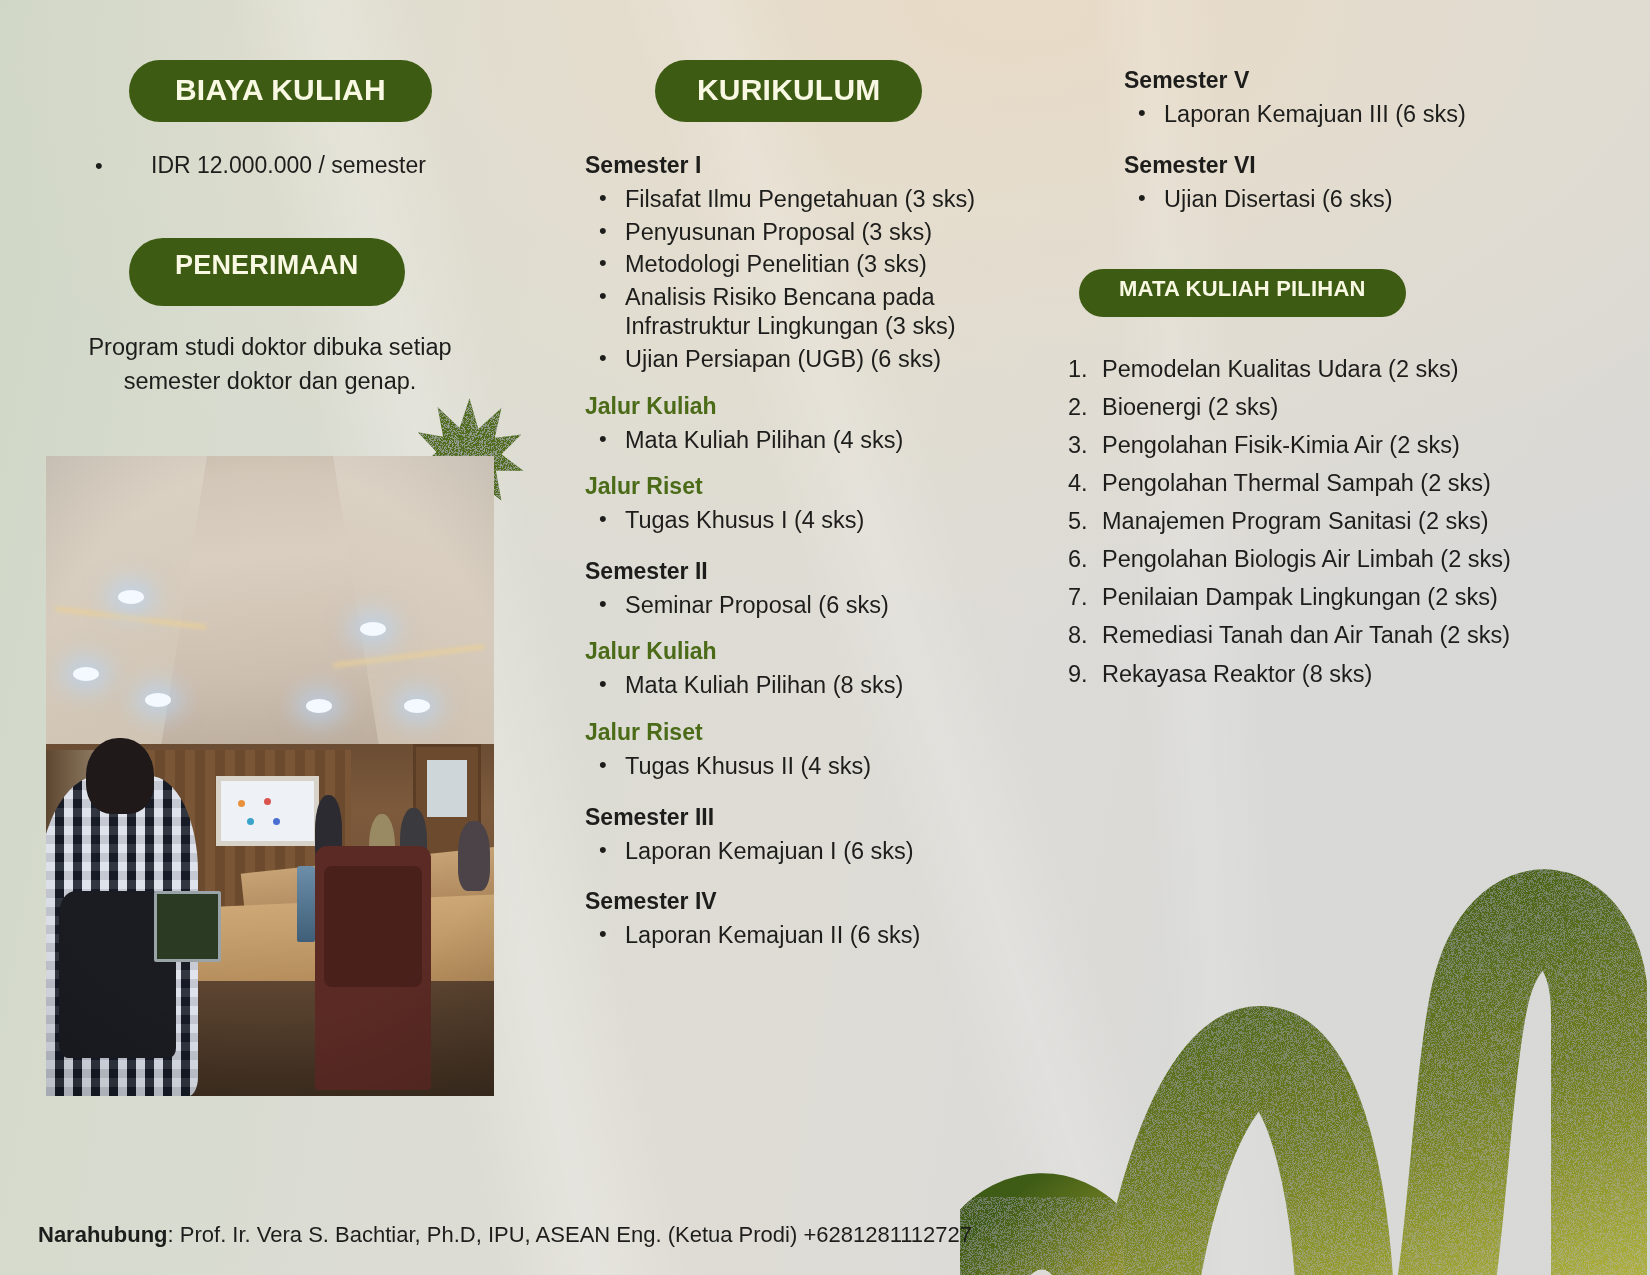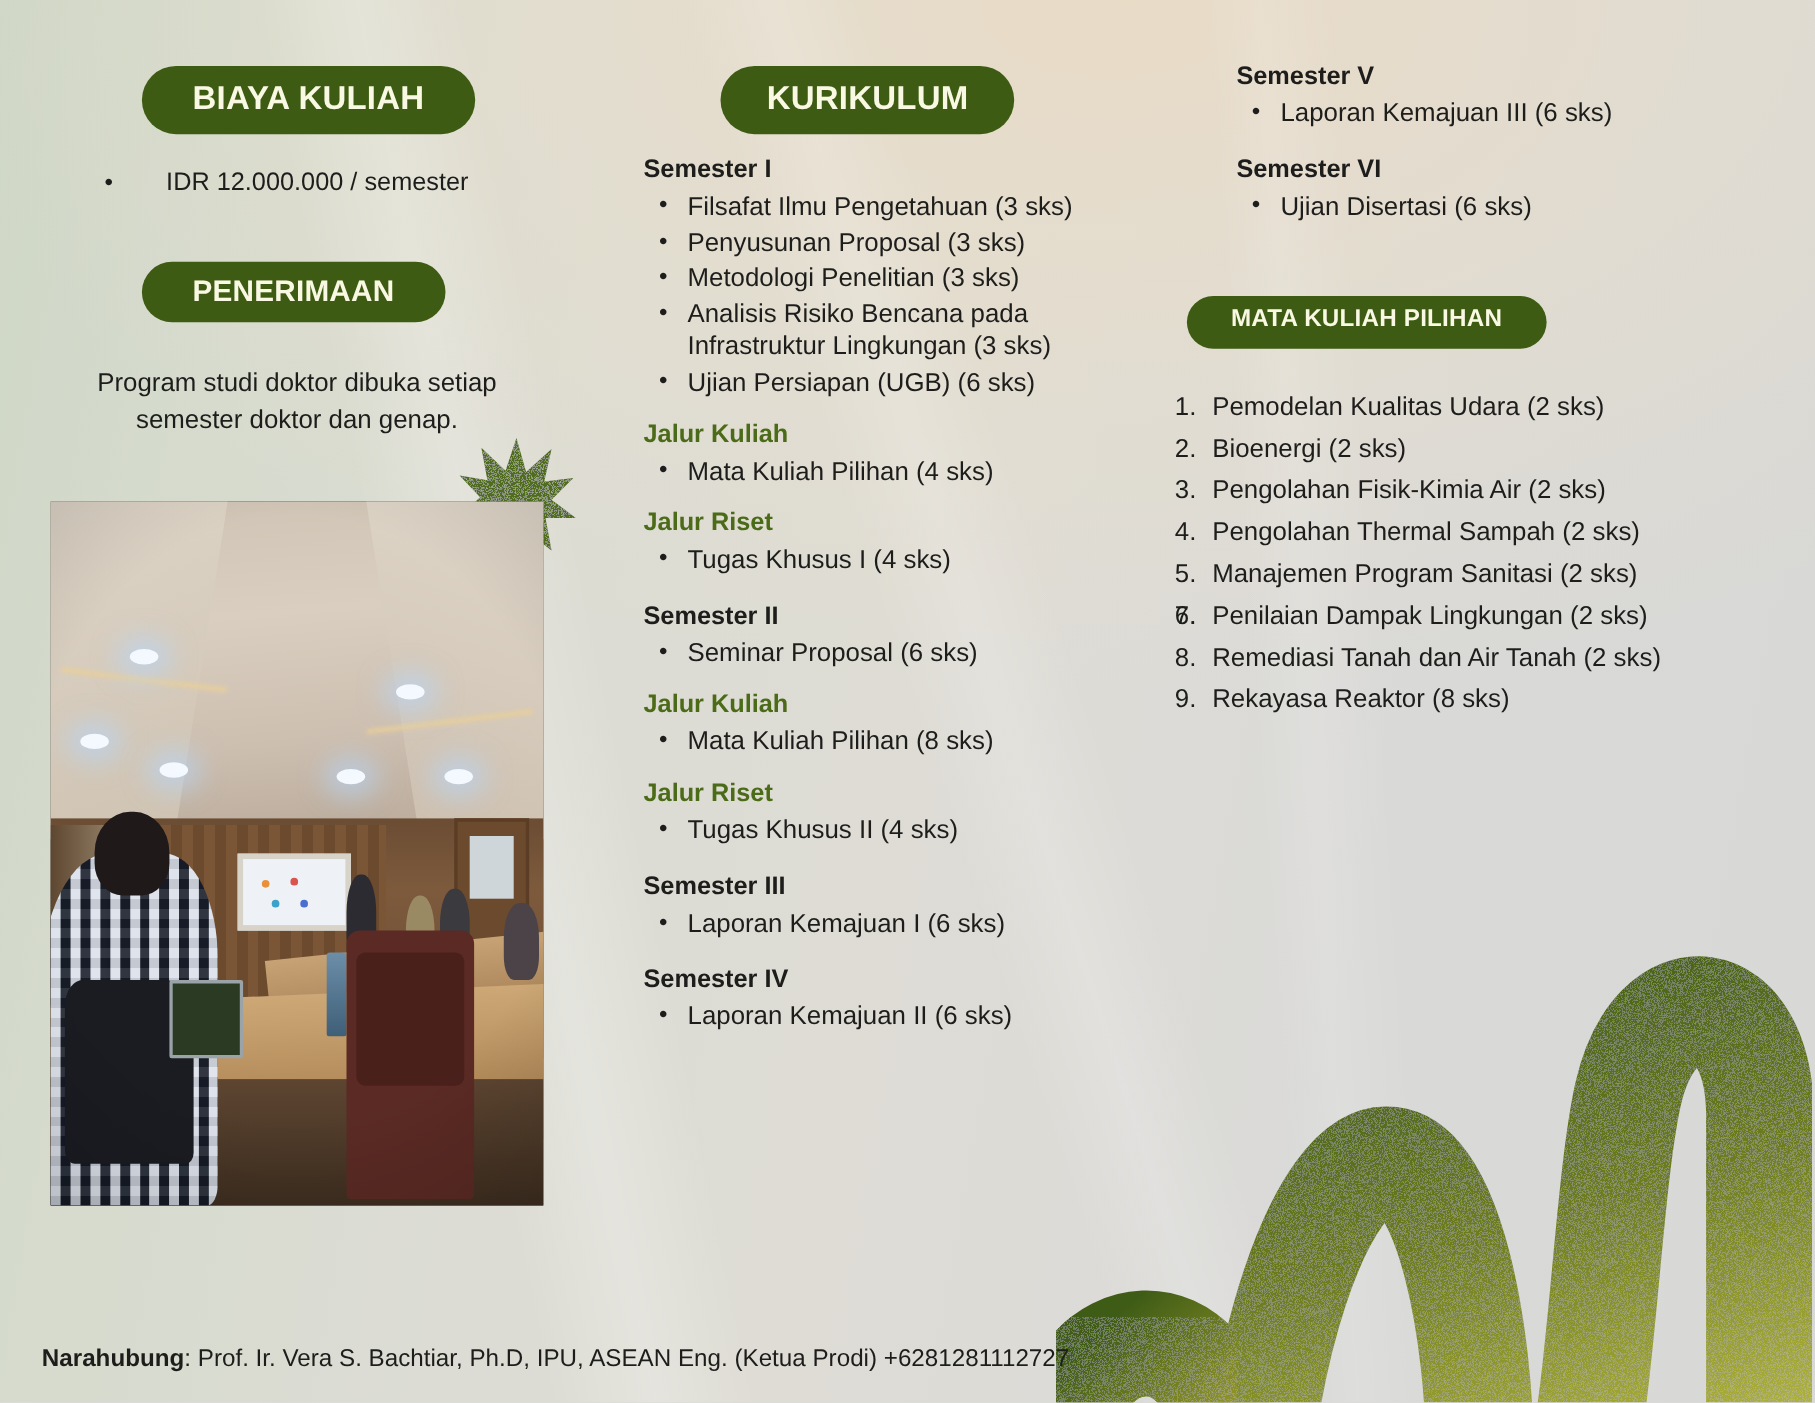--- a/index.html
+++ b/index.html
@@ -44,21 +44,21 @@
     background:#3d5b12;
     color:#f8f8e3;
     border-radius:40px;
     font-weight:bold;
     letter-spacing:0.2px;
     text-align:center;
     white-space:nowrap;
   }
 
   #pill-biaya{ position:absolute; left:129px; top:60px; padding:13px 46px 15px; font-size:30px; }
-  #pill-penerimaan{ position:absolute; left:129px; top:238px; padding:12px 46px 12px; font-size:27px; }
+  #pill-penerimaan{ position:absolute; left:129px; top:238px; padding:12px 46px 25px; font-size:27px; }
   #pill-kurikulum{ position:absolute; left:655px; top:60px; padding:13px 42px 15px; font-size:30px; }
   #pill-mkp{ position:absolute; left:1079px; top:269px; padding:7px 40px 15px; font-size:22px; }
 
   
   #biaya-list{ position:absolute; left:95px; top:152px; width:420px; }
   #biaya-list .bullet-row{
     display:flex; align-items:baseline;
     font-size:23px; color:#1d1d1b;
   }
   #biaya-list .dot{ width:56px; text-align:left; font-size:22px; line-height:1; }
@@ -179,21 +179,21 @@
     background:rgba(230,235,225,.75); border-radius:40% 40% 50% 50%;
   }
   #photo .vignette{
     position:absolute; inset:0;
     background:radial-gradient(120% 95% at 50% 45%, rgba(0,0,0,0) 45%, rgba(0,0,0,0.32) 100%);
   }
 
   
   #kurikulum{ position:absolute; left:585px; top:140px; width:430px; color:#1d1d1b; }
   .sem-head{ font-size:23px; font-weight:bold; margin-top:22px; margin-bottom:6px; }
-  .sem-head.first{ margin-top:0; }
+  .sem-head.first{ margin-top:12px; }
   .jalur-head{ font-size:23px; font-weight:bold; color:#4b6b18; margin-top:18px; margin-bottom:6px; }
   ul.blist{ list-style:none; margin:0 0 0 8px; padding:0; }
   ul.blist li{
     position:relative; padding-left:32px; font-size:23.5px; line-height:1.26;
     margin-bottom:3px;
   }
   ul.blist li:before{
     content:"\2022"; position:absolute; left:6px; top:-1px; font-size:22px;
   }
 
@@ -376,21 +376,21 @@
   </div>
 
 <div class="pill" id="pill-mkp">MATA KULIAH PILIHAN</div>
 
 <ol id="mkp-list">
     <li><span class="num">1.</span><span>Pemodelan Kualitas Udara (2 sks)</span></li>
     <li><span class="num">2.</span><span>Bioenergi (2 sks)</span></li>
     <li><span class="num">3.</span><span>Pengolahan Fisik-Kimia Air (2 sks)</span></li>
     <li><span class="num">4.</span><span>Pengolahan Thermal Sampah (2 sks)</span></li>
     <li><span class="num">5.</span><span>Manajemen Program Sanitasi (2 sks)</span></li>
-    <li><span class="num">6.</span></li>
+    <li><span class="num">6.</span><span>Pengolahan Biologis Air Limbah (2 sks)</span></li>
     <li><span class="num">7.</span><span>Penilaian Dampak Lingkungan (2 sks)</span></li>
     <li><span class="num">8.</span><span>Remediasi Tanah dan Air Tanah (2 sks)</span></li>
     <li><span class="num">9.</span><span>Rekayasa Reaktor (8 sks)</span></li>
   </ol>
 
 <div id="footer">
   <b>Narahubung</b><span>: Prof. Ir. Vera S. Bachtiar, Ph.D, IPU, ASEAN Eng. (Ketua Prodi) +6281281112727</span>
 </div>
 
 </body></html>

